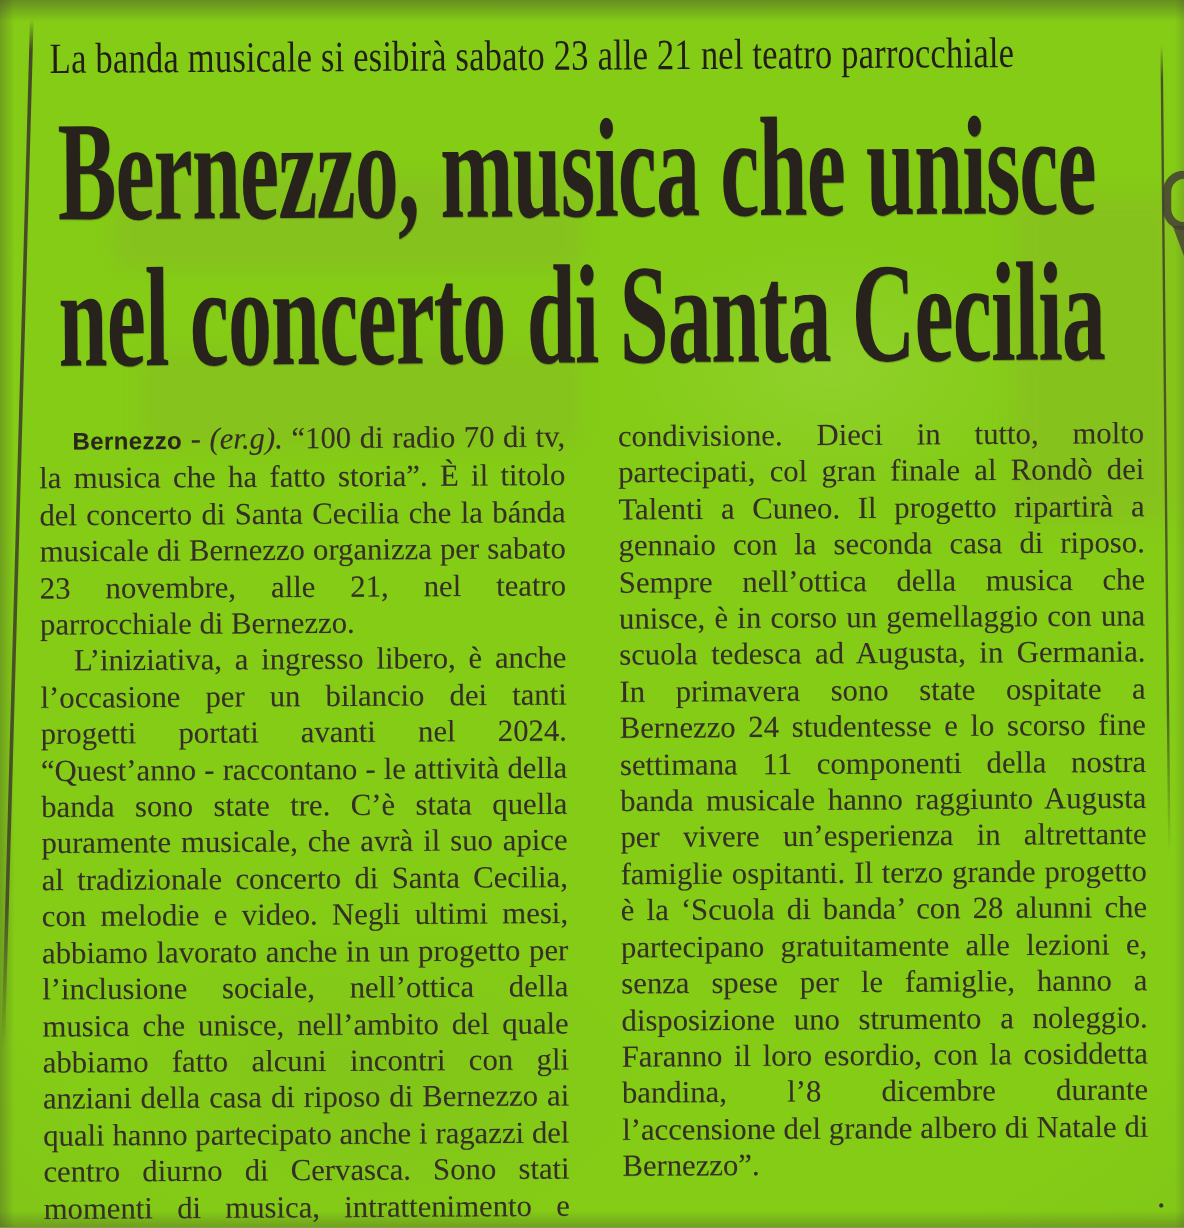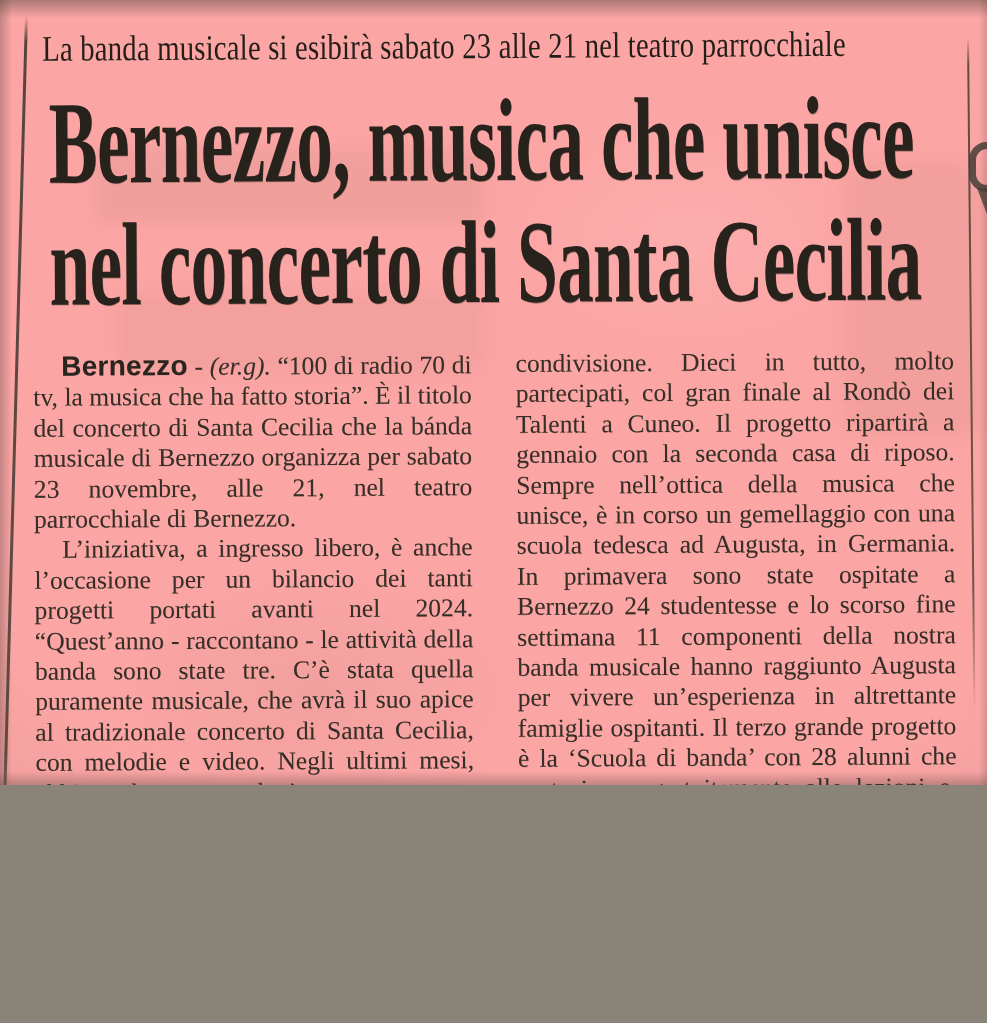--- a/index.html
+++ b/index.html
@@ -1,18 +1,18 @@
 <!DOCTYPE html>
 <html><head>
 <meta charset="utf-8">
 <style>
   html,body { margin:0; padding:0; background:#8a8478; }
   .page {
-    position:relative; width:987px; height:785px; overflow:hidden;
-    background:#fca5a5;
+    position:relative; width:987px; height:1023px; overflow:hidden;
+    background:#84cc16;
     font-family:"Liberation Serif","DejaVu Serif",serif;
   }
   
   .texture { position:absolute; inset:0; pointer-events:none;
     background:
       radial-gradient(320px 190px at 32% 88%, rgba(110,100,80,.07), rgba(110,100,80,0) 70%),
       radial-gradient(260px 160px at 70% 30%, rgba(255,250,235,.10), rgba(255,250,235,0) 70%),
       radial-gradient(120% 115% at 52% 42%, rgba(0,0,0,0) 55%, rgba(72,66,54,.10) 80%, rgba(56,51,42,.28) 100%);
   }
   .edge-top    { position:absolute; left:0; top:0; width:100%; height:18px;
@@ -64,21 +64,21 @@
 
   .article {
     position:absolute; left:33px; top:349px; width:921px; height:674px;
     column-count:2; column-gap:44px; column-fill:auto;
     font-size:25.6px; line-height:30.4px; text-align:justify;
     color:#352f27; overflow:hidden;
     text-shadow:.3px .3px .4px rgba(50,43,33,.22);
   }
   .article p { margin:0; text-indent:28px; }
   .lead-place { font-family:"Liberation Sans","DejaVu Sans",sans-serif;
-    font-weight:700; font-size:28px; letter-spacing:.3px; color:#2a251e; }
+    font-weight:700; font-size:20px; letter-spacing:.3px; color:#2a251e; }
   .lead-credit { font-style:italic; }
 </style>
 </head>
 <body>
 
 <div class="page">
   <div class="texture"></div>
 
   <div class="ghost ghost-1"></div>
   <div class="ghost ghost-2"></div>

